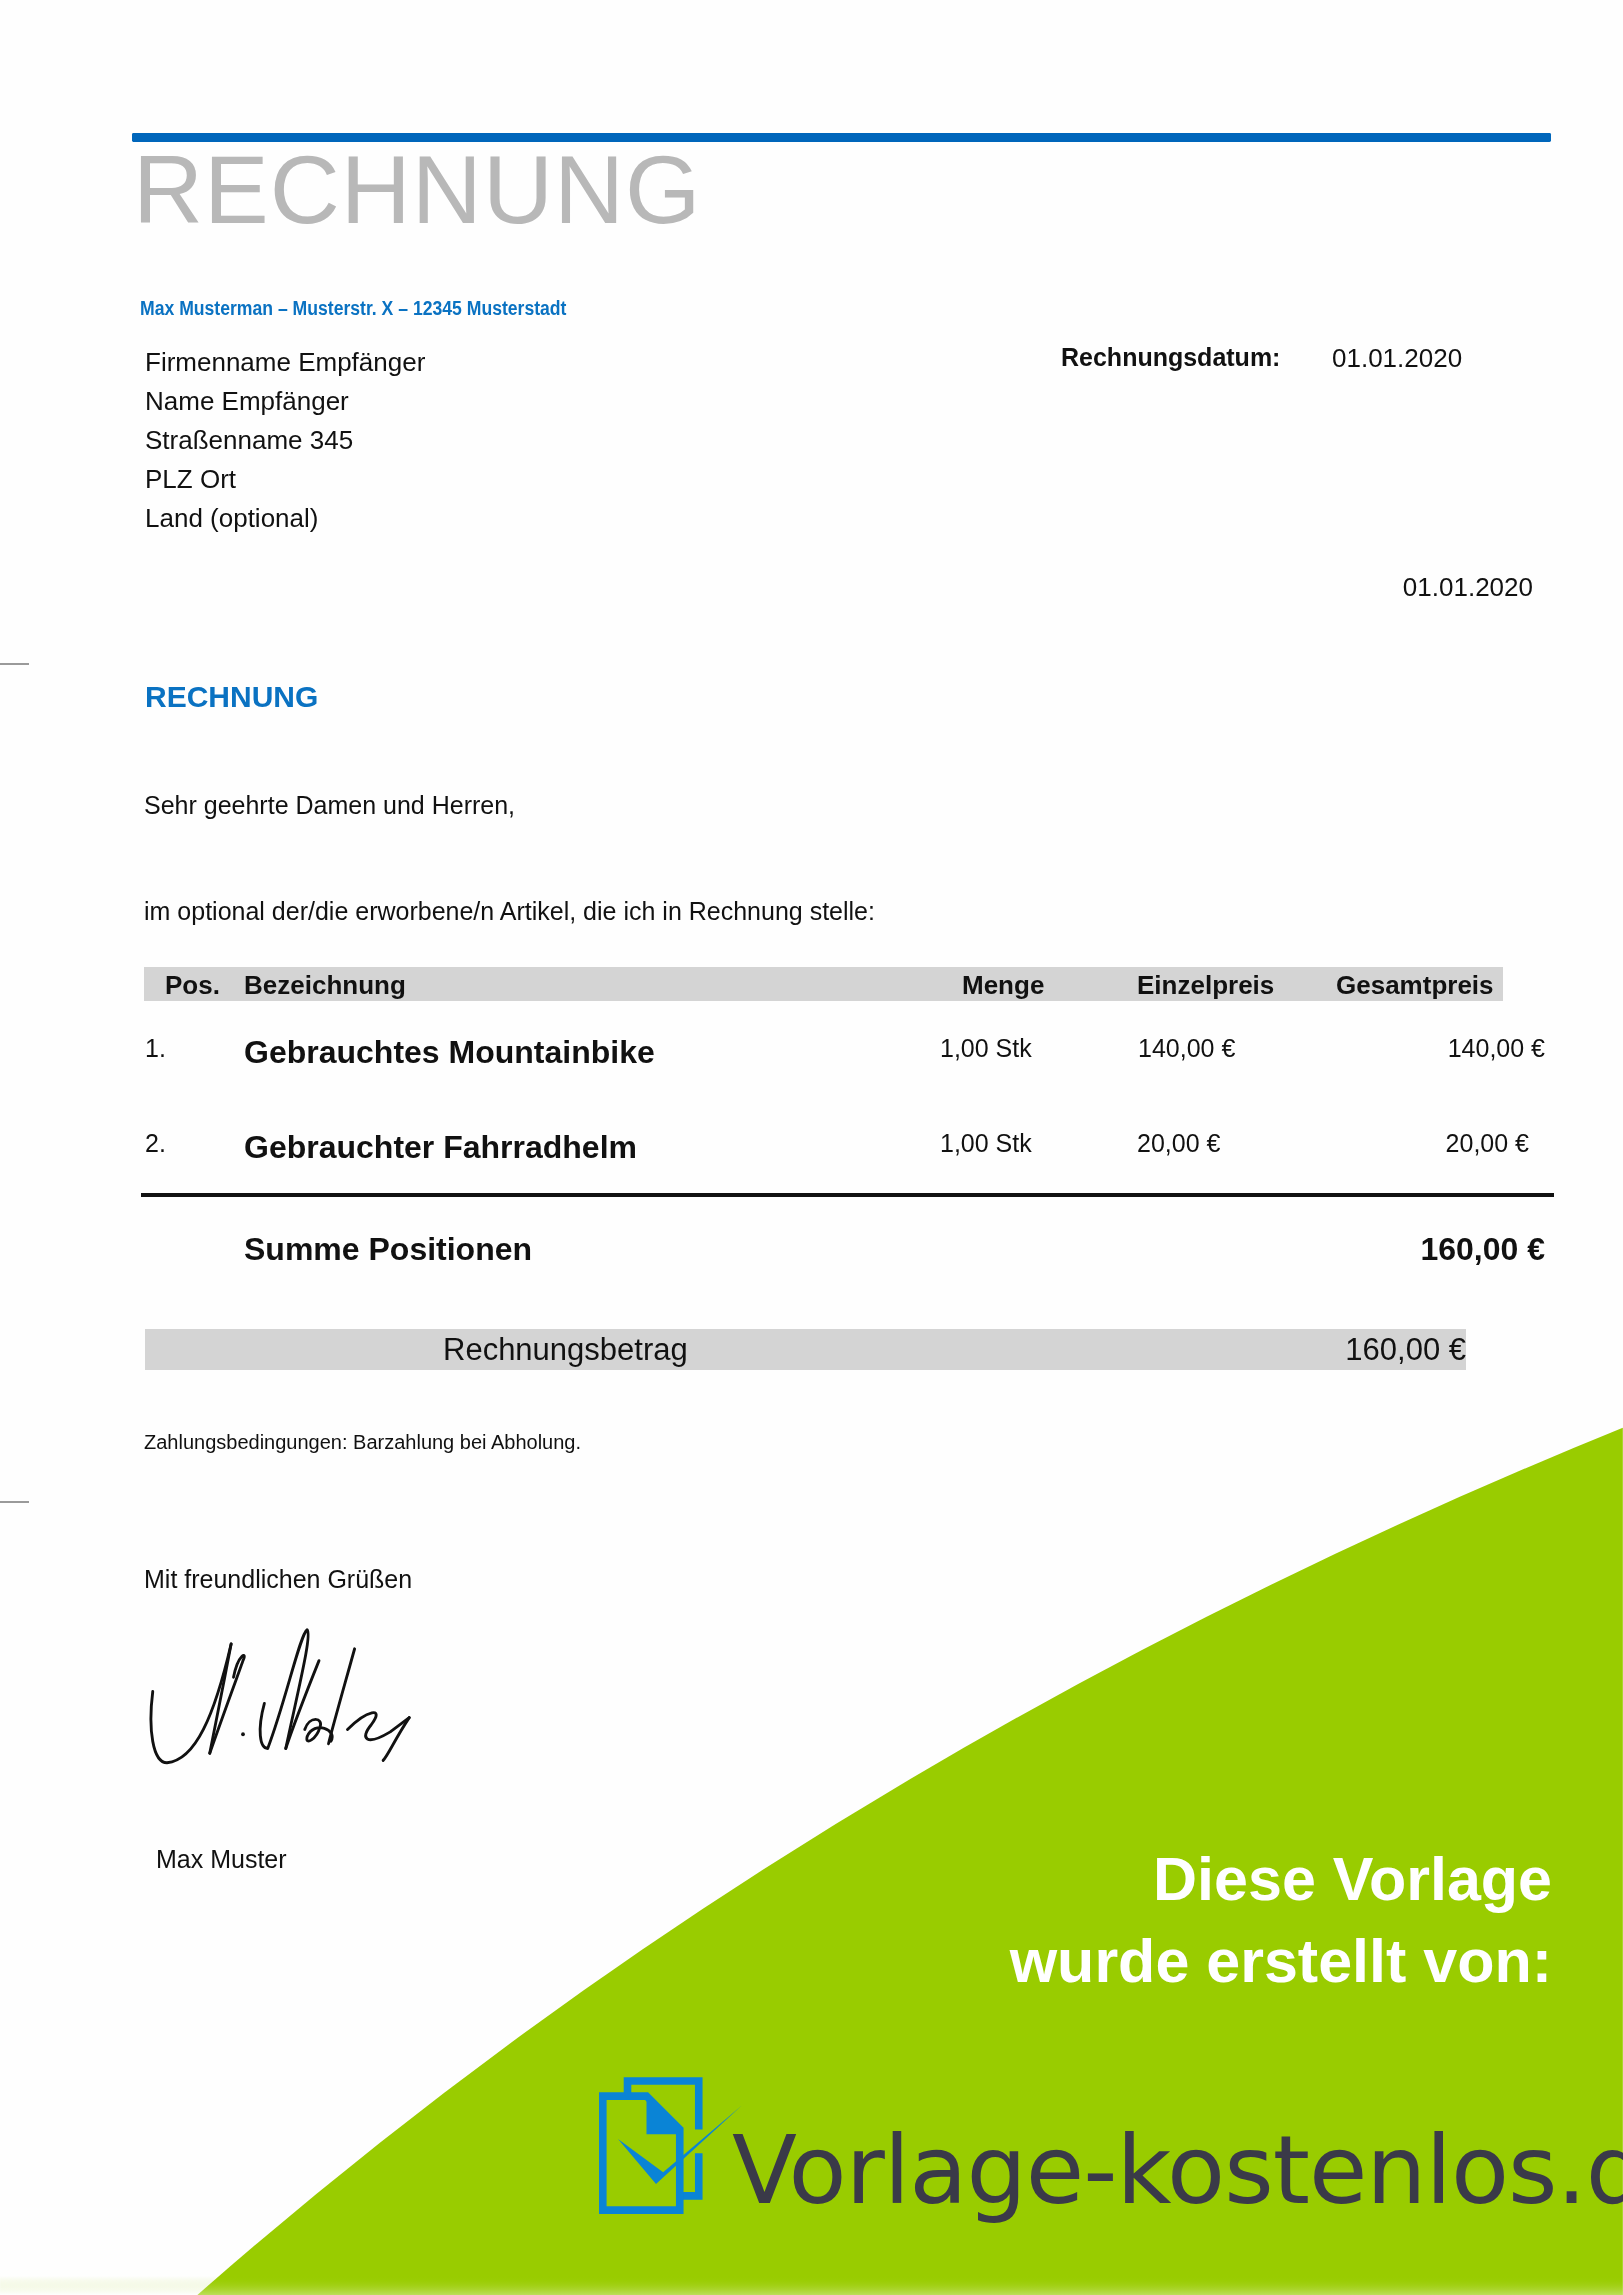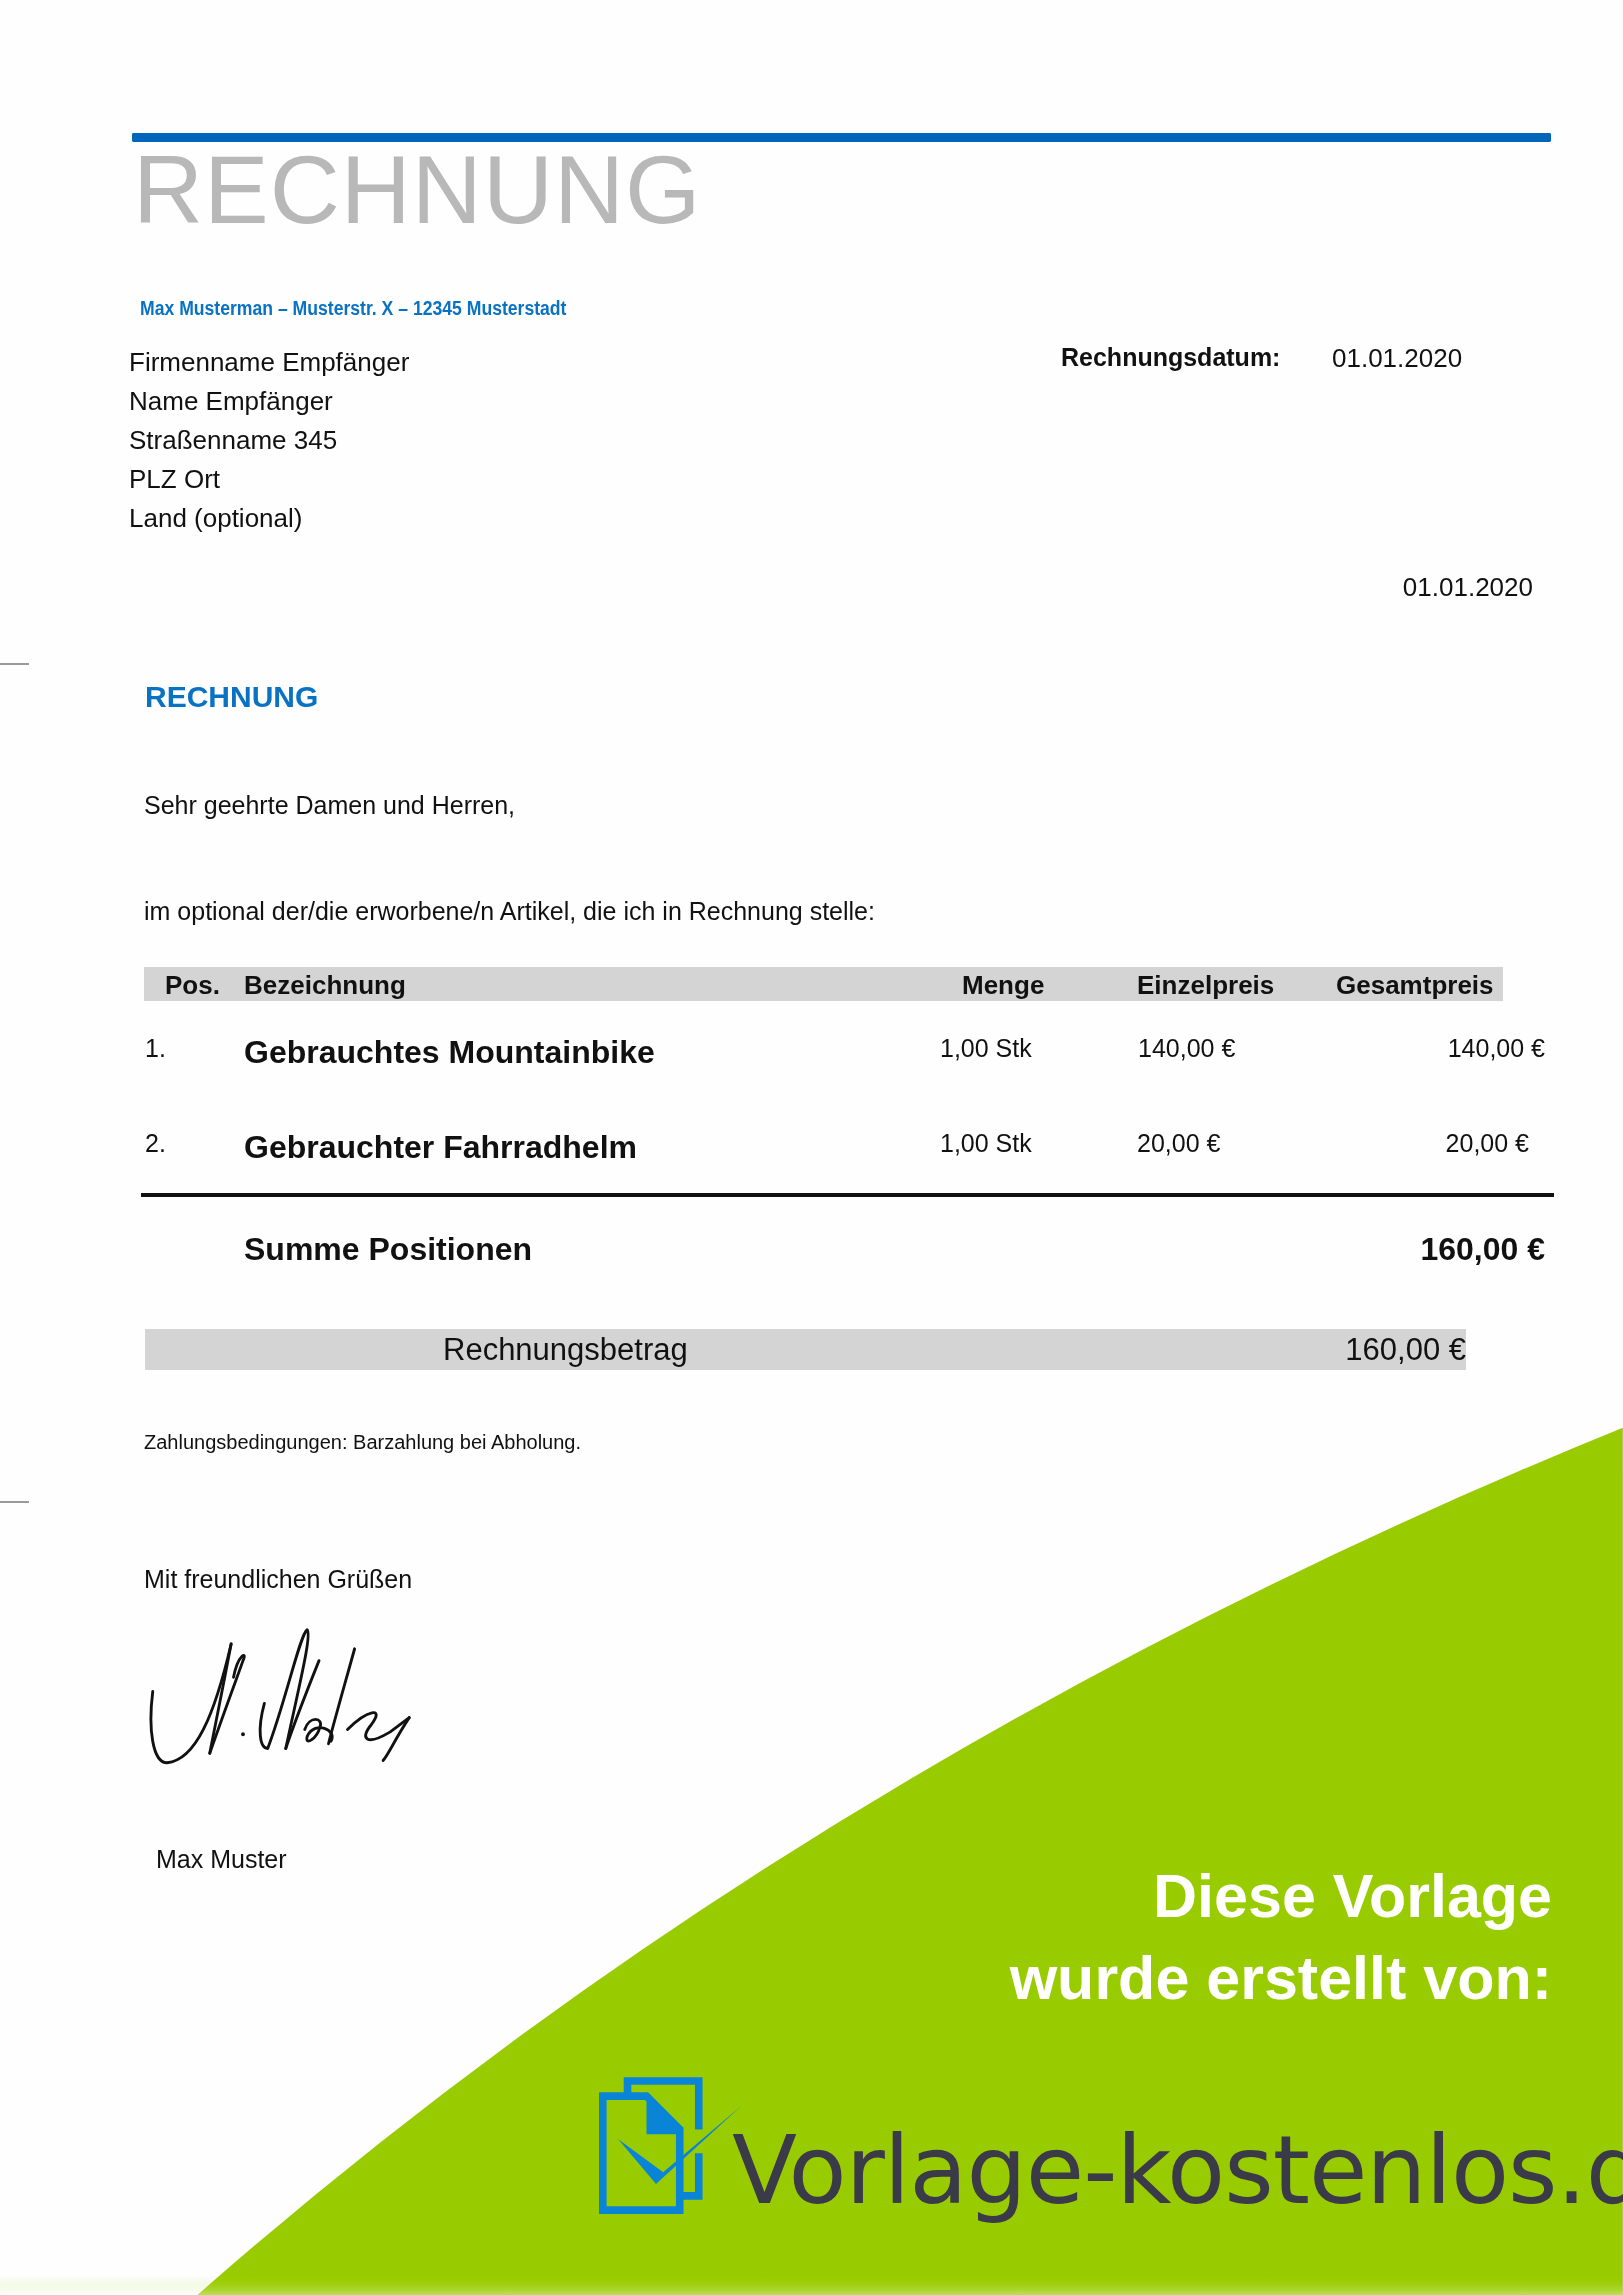--- a/index.html
+++ b/index.html
@@ -2,38 +2,38 @@
 <html style="font-size:7.6px"><head>
 <meta charset="utf-8">
 <style>
   html, body { margin:0; padding:0; }
   body { width:1623px; height:2295px; position:relative; overflow:hidden; background:#fefefe;
          font-family:"Liberation Sans", sans-serif; color:#111; }
   .abs { position:absolute; white-space:nowrap; }
   .top-rule { left:132px; top:133px; width:1419px; height:8.6px; background:#0066bb; border-radius:1.4px; }
   .doc-title { left:133px; top:141px; font-size:97px; line-height:1; color:#b8b8b8; letter-spacing:1px; }
   .sender { left:140px; top:297px; font-size:20px; font-weight:bold; color:#0a72c2; transform:scaleX(0.88); transform-origin:left; }
-  .recipient { left:129px; top:343px; font-size:26px; line-height:39px; }
+  .recipient { left:145px; top:343px; font-size:26px; line-height:39px; }
   .recipient div { white-space:nowrap; }
   .date-label { left:1061px; top:343px; font-size:25px; font-weight:bold; }
   .date-value { left:1332px; top:343px; font-size:26px; }
   .date-right { right:90px; top:572px; font-size:26px; }
   .fold { left:0; width:28.5px; height:1.9px; background:#9a9a9a; }
   .heading-blue { left:145px; top:680px; font-size:30px; font-weight:bold; color:#0a72c2; }
   .para { left:144px; font-size:25px; }
   .band { background:#d4d4d4; }
   .th { font-size:26px; font-weight:bold; top:970px; }
   .td { font-size:25px; }
   .tdb { font-size:32px; font-weight:bold; }
   .black-line { left:141px; top:1193px; width:1413px; height:3.8px; background:#111; }
   .total-label { font-size:31px; font-weight:normal; }
   .small { font-size:20px; }
   .signature { left:143px; top:1625px; width:276px; height:152px; }
   .triangle { left:0; top:0; width:1623px; height:2295px; pointer-events:none; }
-  .promo { right:71px; font-size:61px; font-weight:bold; color:#fff; text-align:right;margin-top:17px; }
+  .promo { right:71px; font-size:61px; font-weight:bold; color:#fff; text-align:right; }
   .brand-icon { left:599px; top:2077px; width:152px; height:138px; }
   .brand-text { left:732px; top:2115px; font-family:"DejaVu Sans", sans-serif; font-size:95px; color:#3a3a48; letter-spacing:-1px; }
 </style>
 </head>
 <body>
 
 <div class="abs top-rule"></div>
 <div class="abs doc-title">RECHNUNG</div>
 <div class="abs sender">Max Musterman – Musterstr. X – 12345 Musterstadt</div>
 

